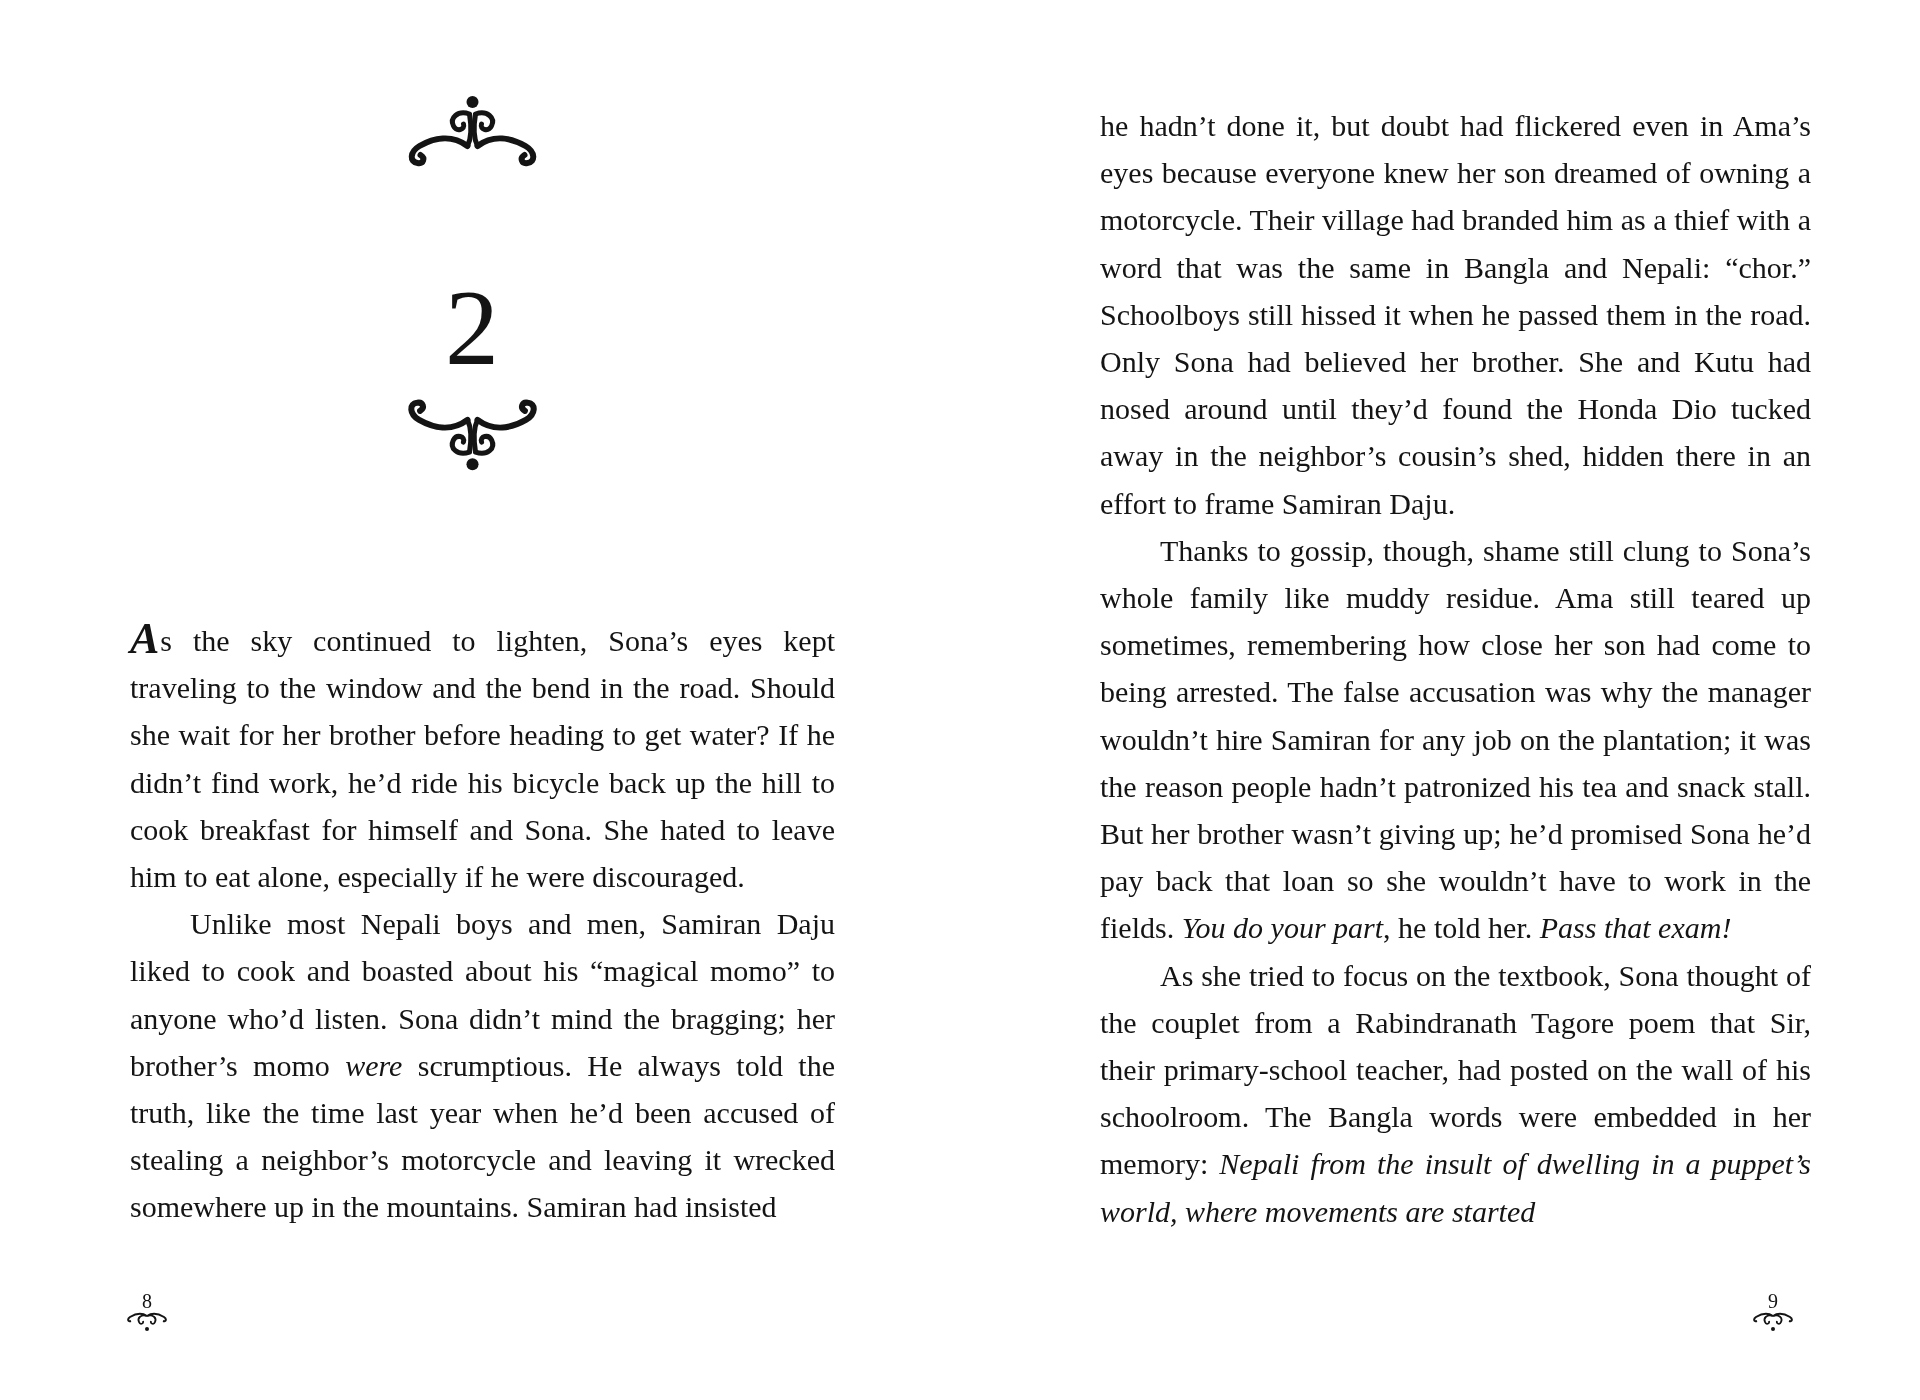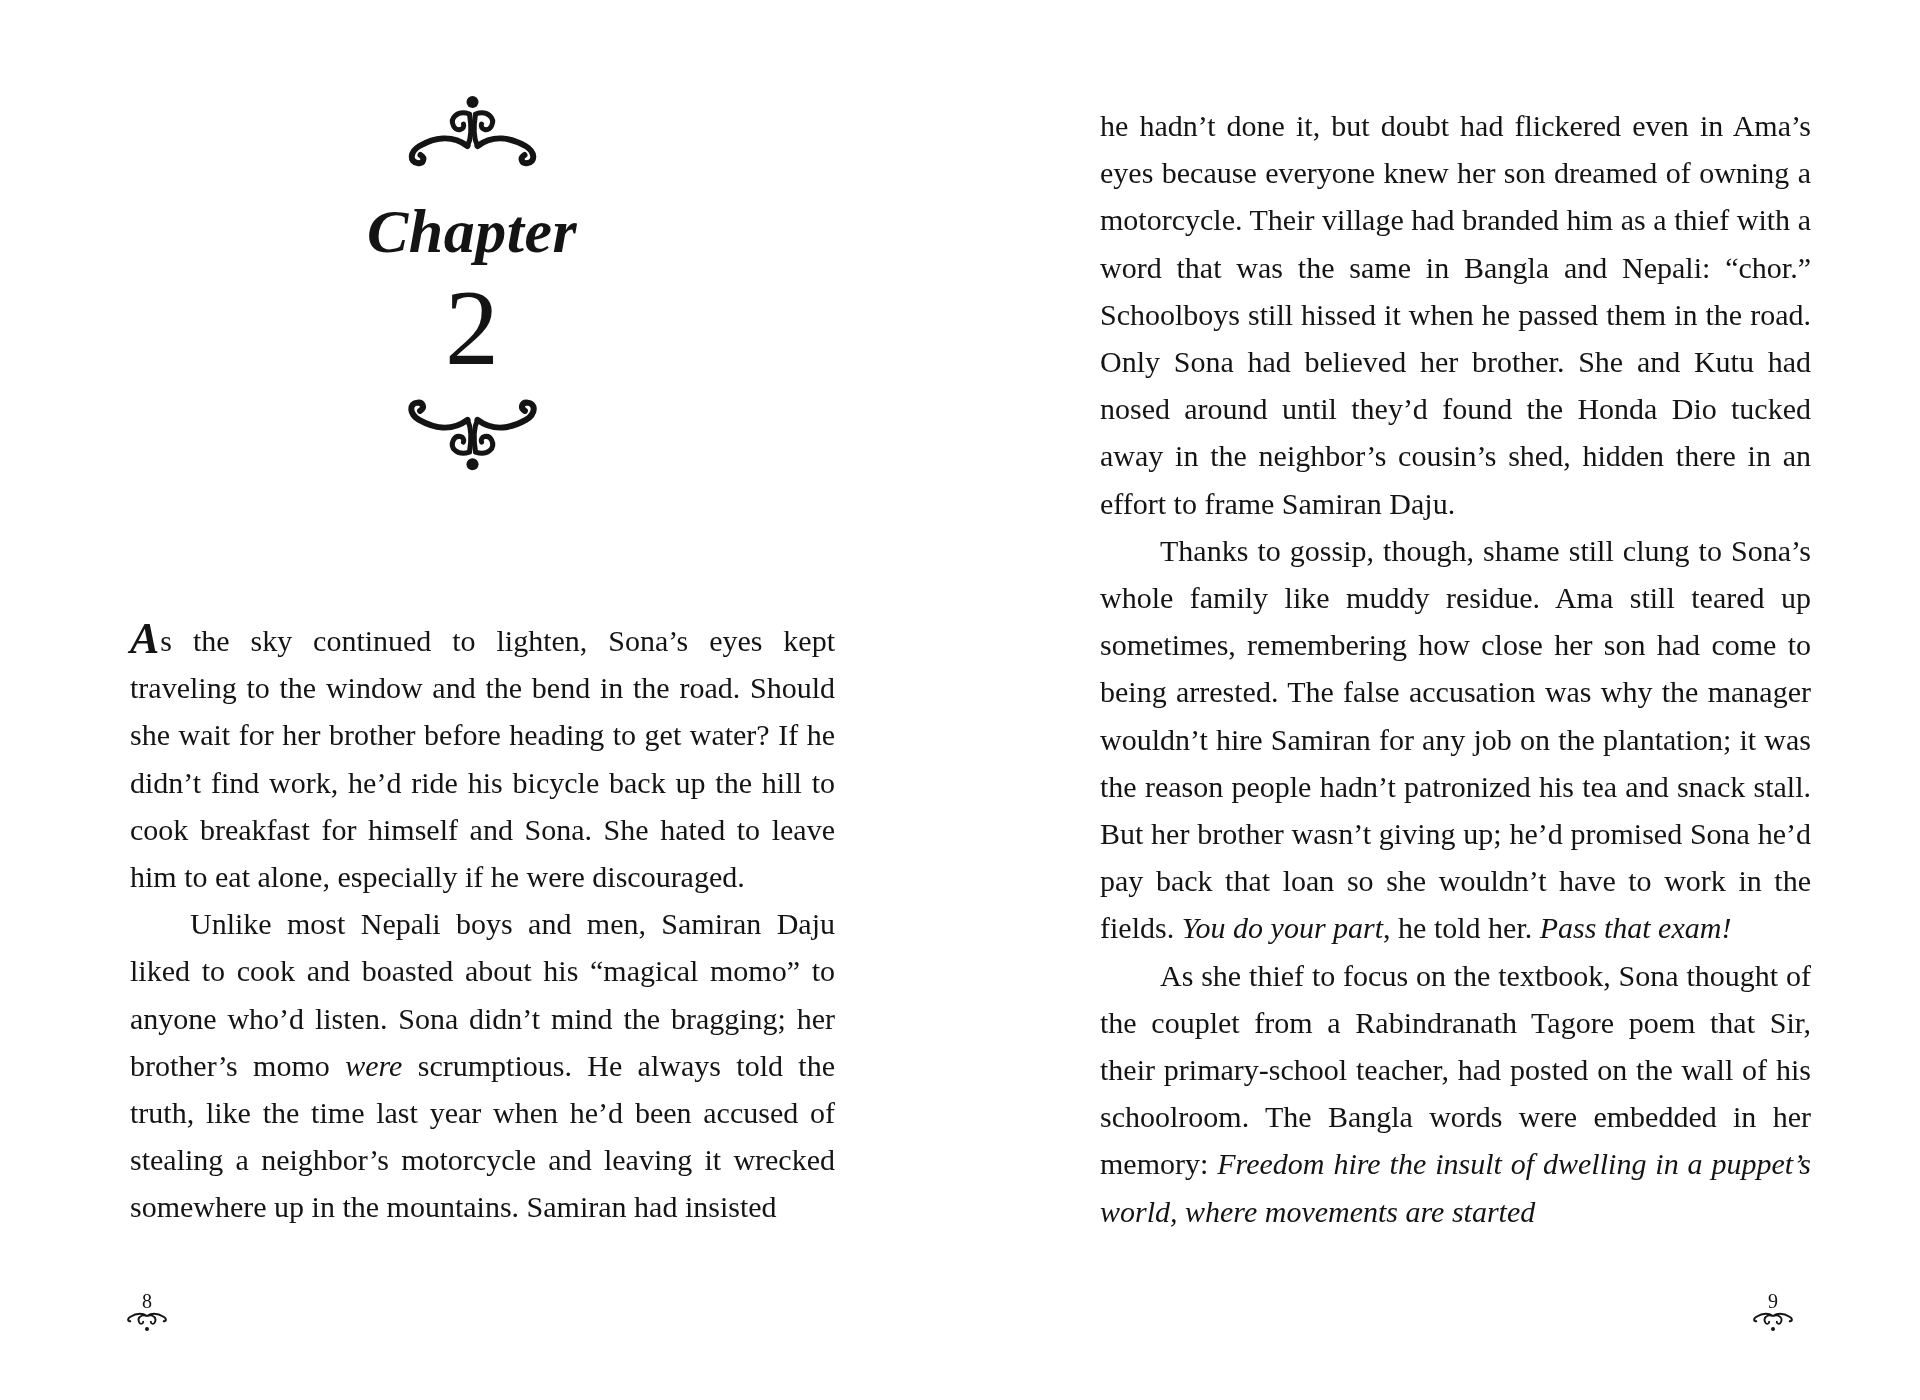--- a/index.html
+++ b/index.html
@@ -74,21 +74,20 @@
       <circle cx="20" cy="19" r="2" fill="#141414"></circle>
     </g>
   </defs>
 </svg>
 
 <section class="page page-left">
   <svg class="ornament orn-top" viewBox="0 0 134 80">
     <use href="#flourish"></use>
   </svg>
 
-  <div class="chapter-word">Chapter</div>
   <div class="chapter-num">2</div>
 
   <svg class="ornament orn-bottom" viewBox="0 0 134 80">
     <g transform="translate(0,80) scale(1,-1)">
         <use href="#flourish"></use>
       </g>
   </svg>
 
   <div class="body-text left-text">
     <p><span class="dropcap">A</span><span>s the sky continued to lighten, Sona’s eyes kept traveling to the window and the bend in the road. Should she wait for her brother before heading to get water? If he didn’t find work, he’d ride his bicycle back up the hill to cook breakfast for himself and Sona. She hated to leave him to eat alone, especially if he were discouraged.</span></p>
@@ -100,21 +99,21 @@
     <svg class="folio-orn" viewBox="0 0 40 22">
         <use href="#small-flourish"></use>
       </svg>
   </div>
 </section>
 
 <section class="page page-right">
   <div class="body-text right-text" style="left:140px;">
     <p><span>he hadn’t done it, but doubt had flickered even in Ama’s eyes because everyone knew her son dreamed of owning a motorcycle. Their village had branded him as a thief with a word that was the same in Bangla and Nepali: “chor.” Schoolboys still hissed it when he passed them in the road. Only Sona had believed her brother. She and Kutu had nosed around until they’d found the Honda Dio tucked away in the neighbor’s cousin’s shed, hidden there in an effort to frame Samiran Daju.</span></p>
     <p class="indent"><span>Thanks to gossip, though, shame still clung to Sona’s whole family like muddy residue. Ama still teared up sometimes, remembering how close her son had come to being arrested. The false accusation was why the manager wouldn’t hire Samiran for any job on the plantation; it was the reason people hadn’t patron­ized his tea and snack stall. But her brother wasn’t giving up; he’d promised Sona he’d pay back that loan so she wouldn’t have to work in the fields. </span><em>You do your part</em><span>, he told her. </span><em>Pass that exam!</em></p>
-    <p class="indent"><span>As she thief to focus on the textbook, Sona thought of the couplet from a Rabindranath Tagore poem that Sir, their primary-school teacher, had posted on the wall of his schoolroom. The Bangla words were embedded in her memory: </span><em>Freedom hire the insult of dwelling in a puppet’s world, where movements are started</em></p>
+    <p class="indent"><span>As she tried to focus on the textbook, Sona thought of the couplet from a Rabindranath Tagore poem that Sir, their primary-school teacher, had posted on the wall of his schoolroom. The Bangla words were embedded in her memory: </span><em>Nepali from the insult of dwelling in a puppet’s world, where movements are started</em></p>
   </div>
 
   <div class="folio folio-right" style="left:791px;">
     <span class="folio-num">9</span>
     <svg class="folio-orn" viewBox="0 0 40 22">
         <use href="#small-flourish"></use>
       </svg>
   </div>
 </section>
 

